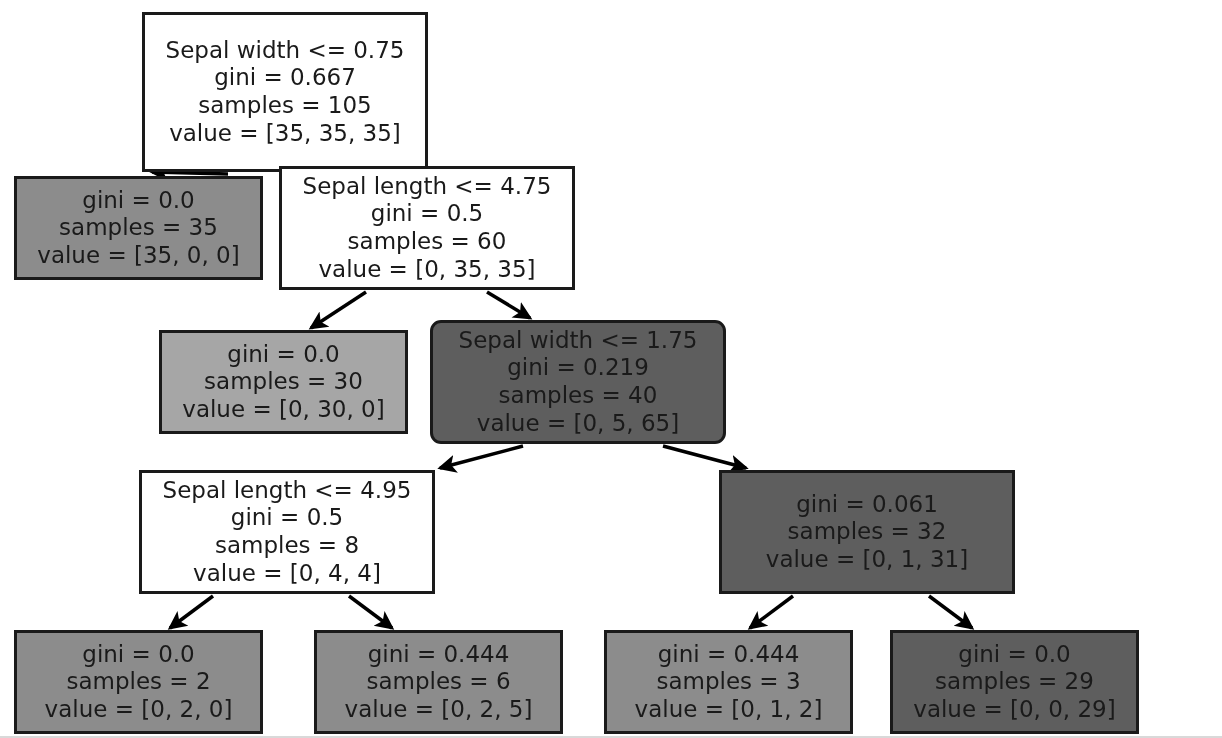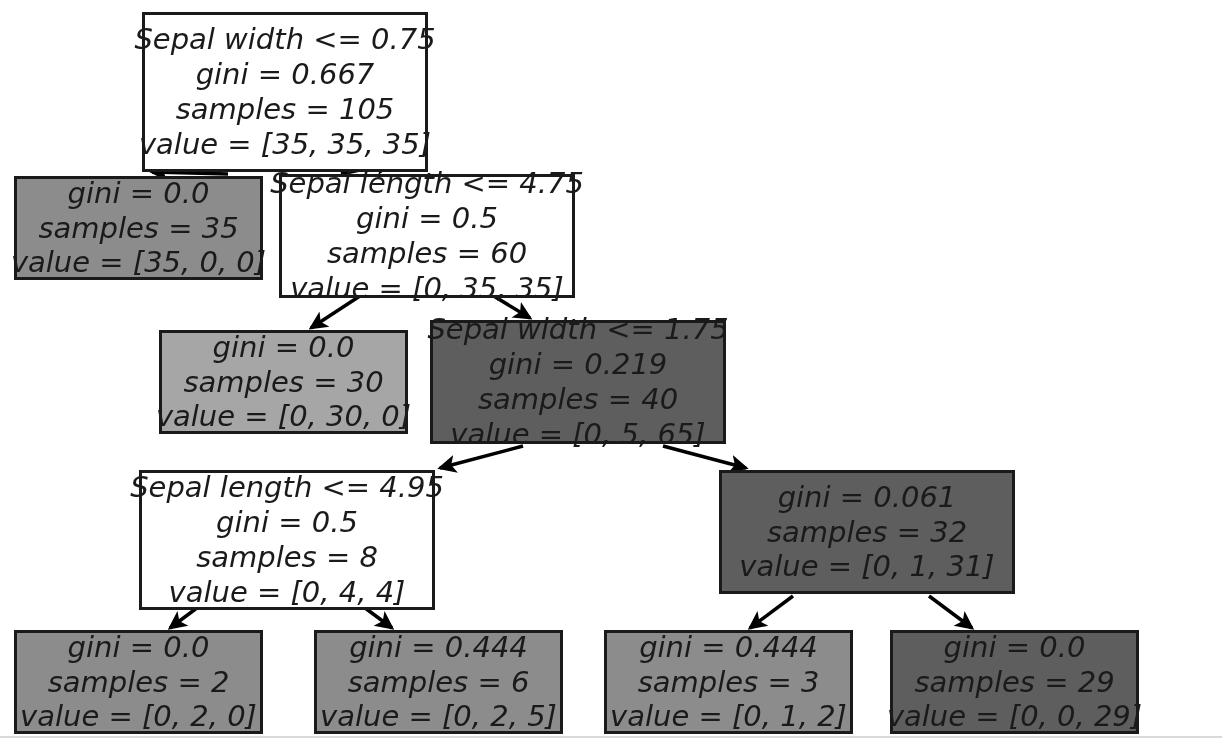--- a/index.html
+++ b/index.html
@@ -26,24 +26,23 @@
   .node {
     position: absolute;
     box-sizing: border-box;
     border: 3px solid #1a1a1a;
     display: flex;
     flex-direction: column;
     align-items: center;
     justify-content: center;
     color: #1a1a1a;
     line-height: 1.20;
-    font-size: 29px;
+    font-size: 23px;
     white-space: nowrap;
     text-align: center;
-    font-style: italic;
   }
   .node .ln {
     display: block;
   }
   .fill-white  { background: #ffffff; }
   .fill-light  { background: #a6a6a6; }
   .fill-medium { background: #8c8c8c; }
   .fill-dark   { background: #5e5e5e; }
   .baseline {
     position: absolute;
@@ -84,38 +83,38 @@
         <span class="ln">Sepal width &lt;= 0.75</span>
         <span class="ln">gini = 0.667</span>
         <span class="ln">samples = 105</span>
         <span class="ln">value = [35, 35, 35]</span>
       </div>
       <div class="node fill-medium" style="left: 14px; top: 176px; width: 249px; height: 104px;">
         <span class="ln">gini = 0.0</span>
         <span class="ln">samples = 35</span>
         <span class="ln">value = [35, 0, 0]</span>
       </div>
-      <div class="node fill-white" style="left: 279px; top: 166px; width: 296px; height: 124px; margin-top: 8px;">
+      <div class="node fill-white" style="left: 279px; top: 166px; width: 296px; height: 124px;">
         <span class="ln">Sepal length &lt;= 4.75</span>
         <span class="ln">gini = 0.5</span>
         <span class="ln">samples = 60</span>
         <span class="ln">value = [0, 35, 35]</span>
       </div>
       <div class="node fill-light" style="left: 159px; top: 330px; width: 249px; height: 104px;">
         <span class="ln">gini = 0.0</span>
         <span class="ln">samples = 30</span>
         <span class="ln">value = [0, 30, 0]</span>
       </div>
-      <div class="node fill-dark" style="left: 430px; top: 320px; width: 296px; height: 124px;">
+      <div class="node fill-dark" style="left: 430px; top: 320px; width: 296px; height: 124px; border-radius: 11px;">
         <span class="ln">Sepal width &lt;= 1.75</span>
         <span class="ln">gini = 0.219</span>
         <span class="ln">samples = 40</span>
         <span class="ln">value = [0, 5, 65]</span>
       </div>
-      <div class="node fill-white" style="left: 139px; top: 470px; width: 296px; height: 140px;">
+      <div class="node fill-white" style="left: 139px; top: 470px; width: 296px; height: 124px;">
         <span class="ln">Sepal length &lt;= 4.95</span>
         <span class="ln">gini = 0.5</span>
         <span class="ln">samples = 8</span>
         <span class="ln">value = [0, 4, 4]</span>
       </div>
       <div class="node fill-dark" style="left: 719px; top: 470px; width: 296px; height: 124px;">
         <span class="ln">gini = 0.061</span>
         <span class="ln">samples = 32</span>
         <span class="ln">value = [0, 1, 31]</span>
       </div>

